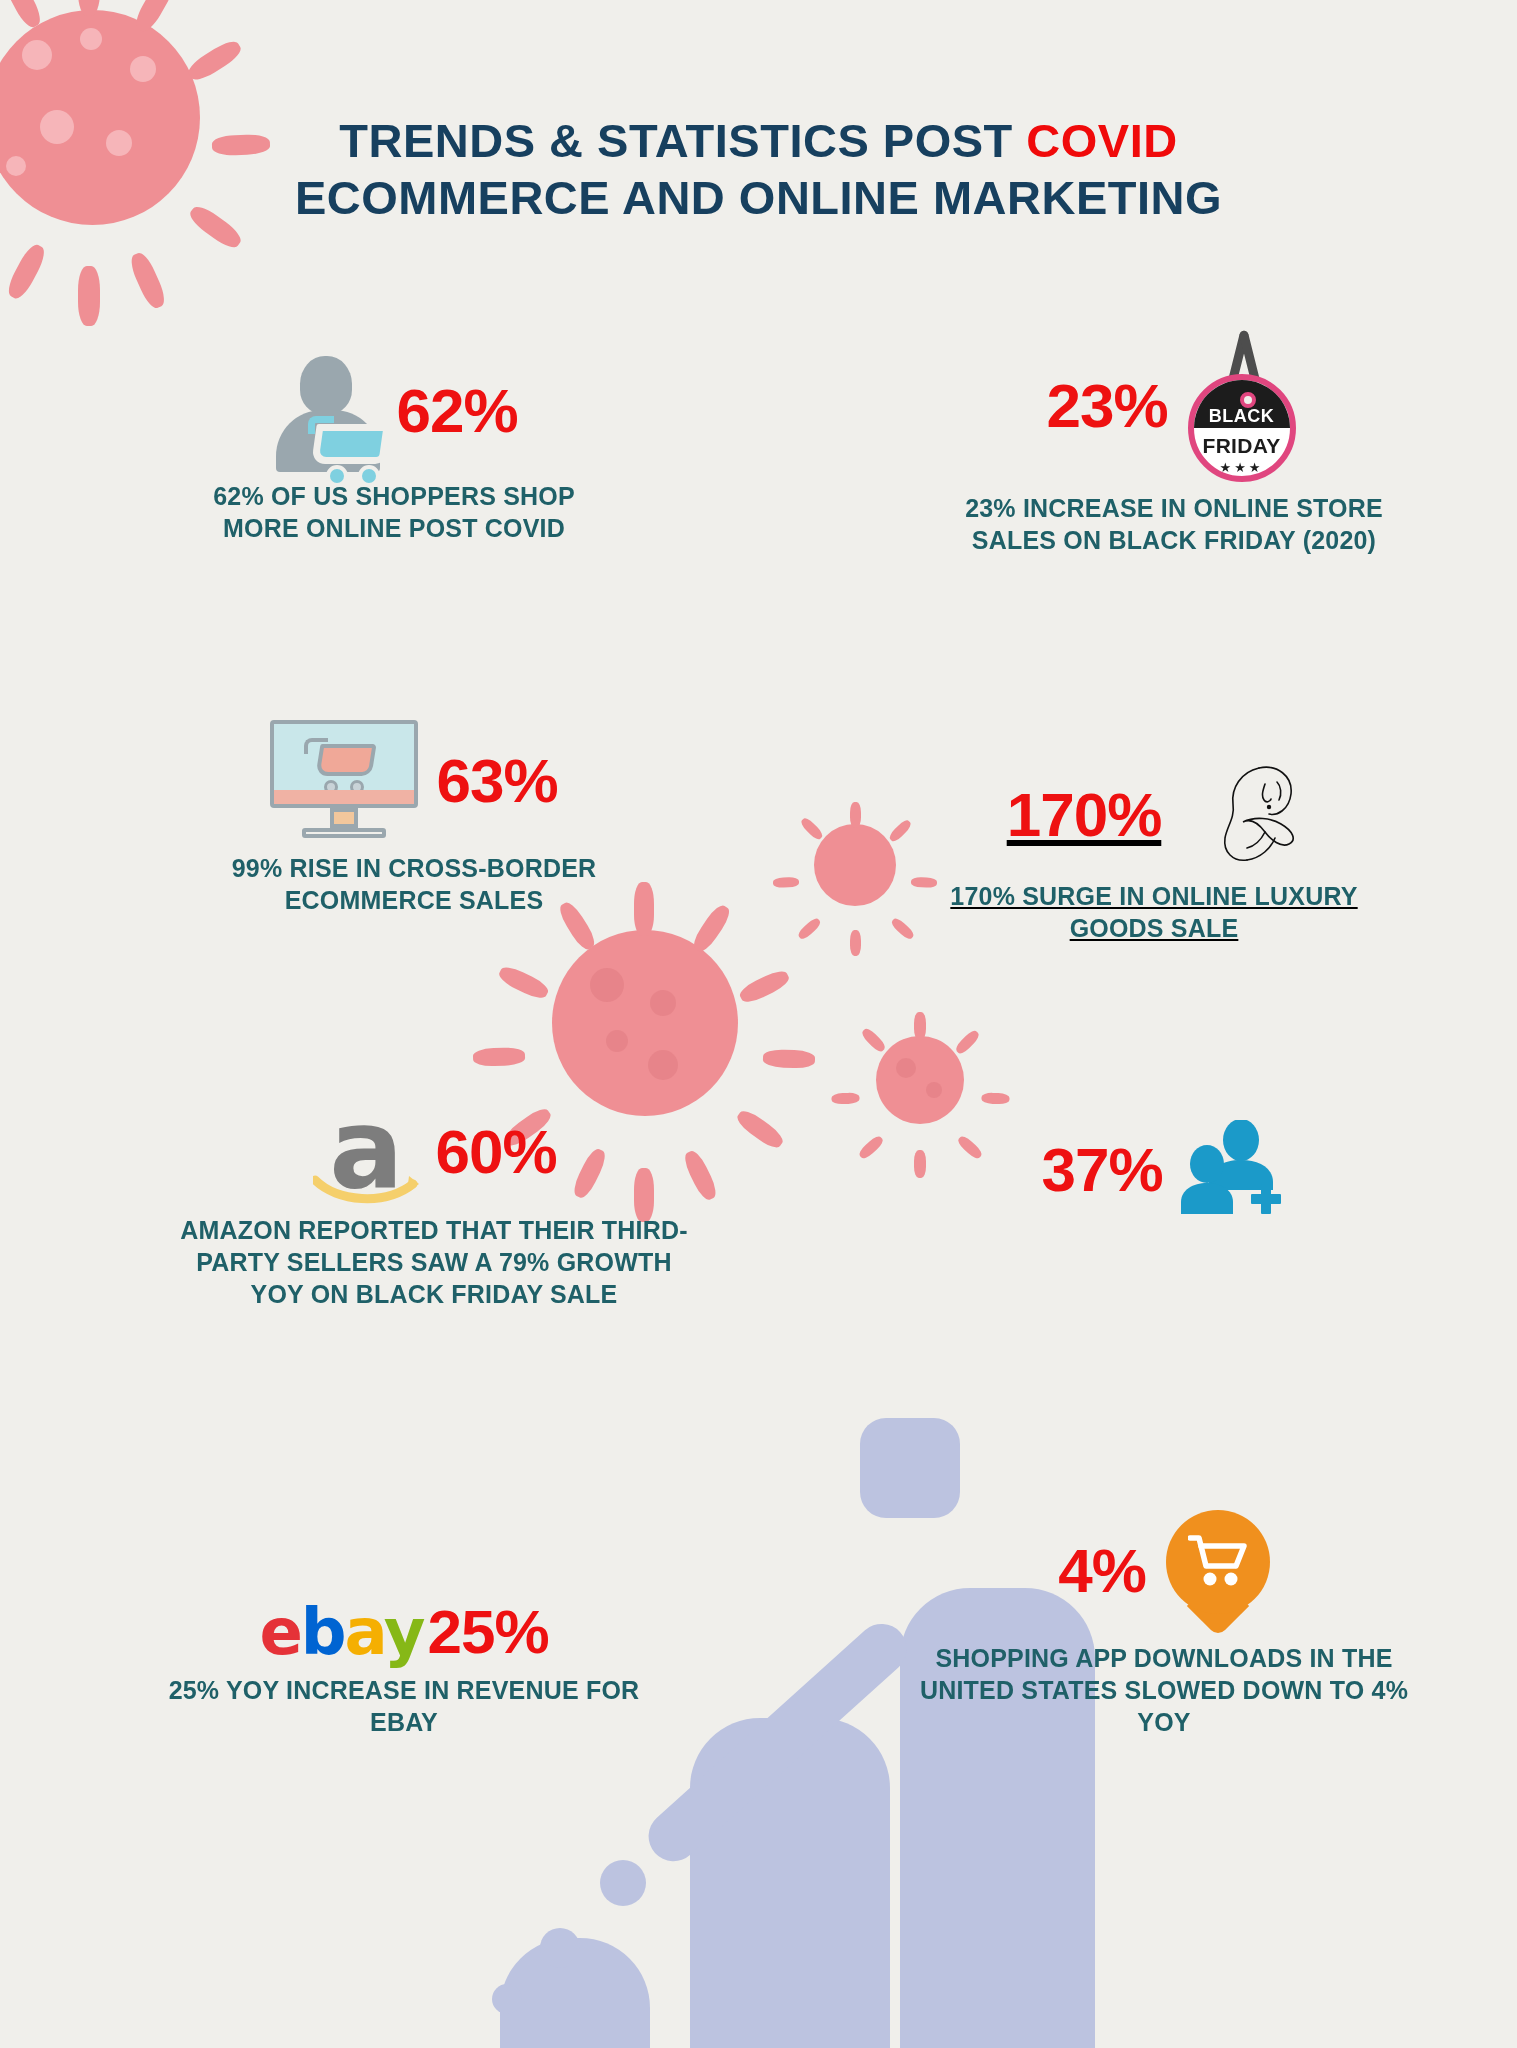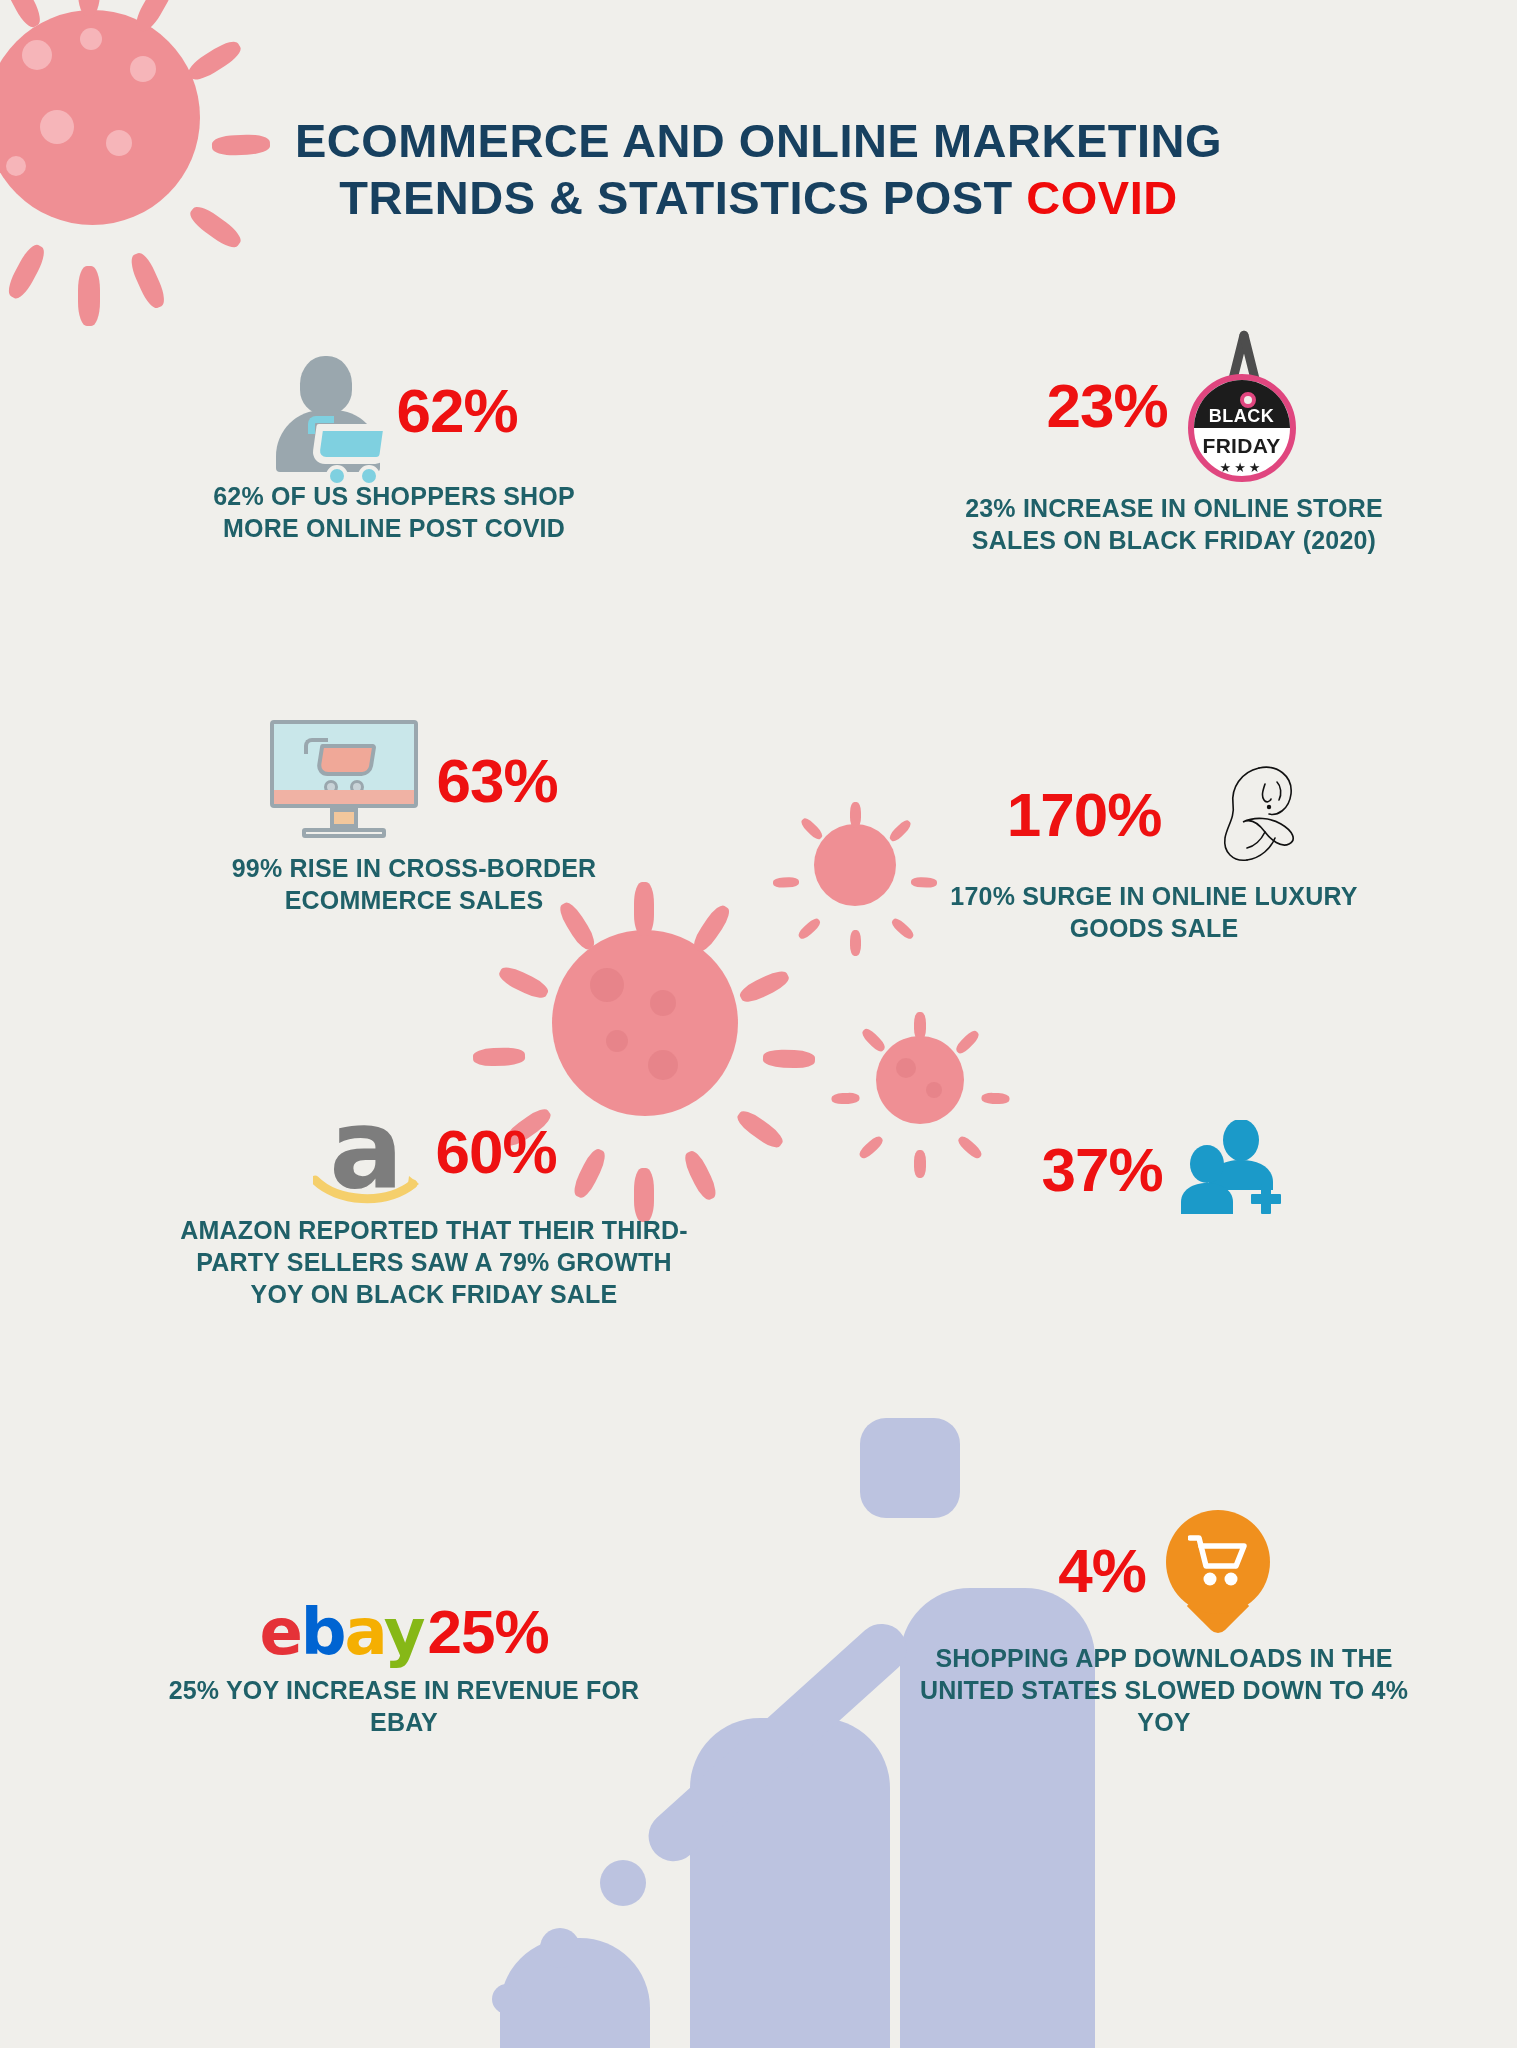--- a/index.html
+++ b/index.html
@@ -279,22 +279,22 @@
   <div class="bar" style="left:690px;width:200px;height:330px;"></div>
   <div class="bar" style="left:900px;width:195px;height:460px;"></div>
   <div class="arrow-line" style="left:655px;top:400px;width:330px;height:50px;transform:rotate(-42deg);"></div>
   <div class="arrow-head" style="left:860px;top:-10px;"></div>
   <div class="dotb" style="left:600px;top:432px;width:46px;height:46px;"></div>
   <div class="dotb" style="left:540px;top:500px;width:40px;height:40px;"></div>
   <div class="dotb" style="left:492px;top:556px;width:30px;height:30px;"></div>
 </div>
 
 <div id="header">
+  <div class="line"><span>TRENDS &amp; STATISTICS POST </span><span class="covid">COVID</span></div>
   <div class="line">ECOMMERCE AND ONLINE MARKETING</div>
-  <div class="line"><span>TRENDS &amp; STATISTICS POST </span><span class="covid">COVID</span></div>
 </div>
 
 <div class="stat" style="left:130px; top:352px; width:440px;">
   <div class="row">
     <div class="ico-shopper">
       <div class="head"></div>
       <div class="torso"></div>
       <div class="cart-handle"></div>
       <div class="cart-basket"></div>
       <div class="w1"></div>
@@ -334,21 +334,21 @@
         <div class="base-bar"></div>
       </div>
       <div class="neck"></div>
       <div class="foot"></div>
     </div>
     <div class="pct">63%</div>
   </div>
   <div class="caption">99% RISE IN CROSS-BORDER ECOMMERCE SALES</div>
 </div>
 
-<div class="stat" style="left:860px; top:760px; width:500px;">
+<div class="stat" style="left:860px; top:760px; width:500px;text-decoration:underline;">
   <div class="row" style="gap:20px;">
     <div class="pct">170%</div>
     <svg class="ico-lux" viewBox="0 0 120 110">
       <g fill="none" stroke="#111" stroke-width="1.6" stroke-linecap="round">
         <path d="M78 8 C96 4 112 16 110 34 C108 50 96 56 88 54"></path>
         <path d="M78 8 C60 12 50 28 52 44 C54 58 46 66 44 78 C42 92 52 102 66 100"></path>
         <path d="M66 100 C80 98 90 88 94 78"></path>
         <path d="M84 24 C82 30 80 36 83 40 C85 43 89 42 90 39"></path>
         <path d="M96 22 C100 26 101 34 98 40"></path>
         <circle cx="88" cy="47" r="2.2" fill="#111" stroke="none"></circle>

